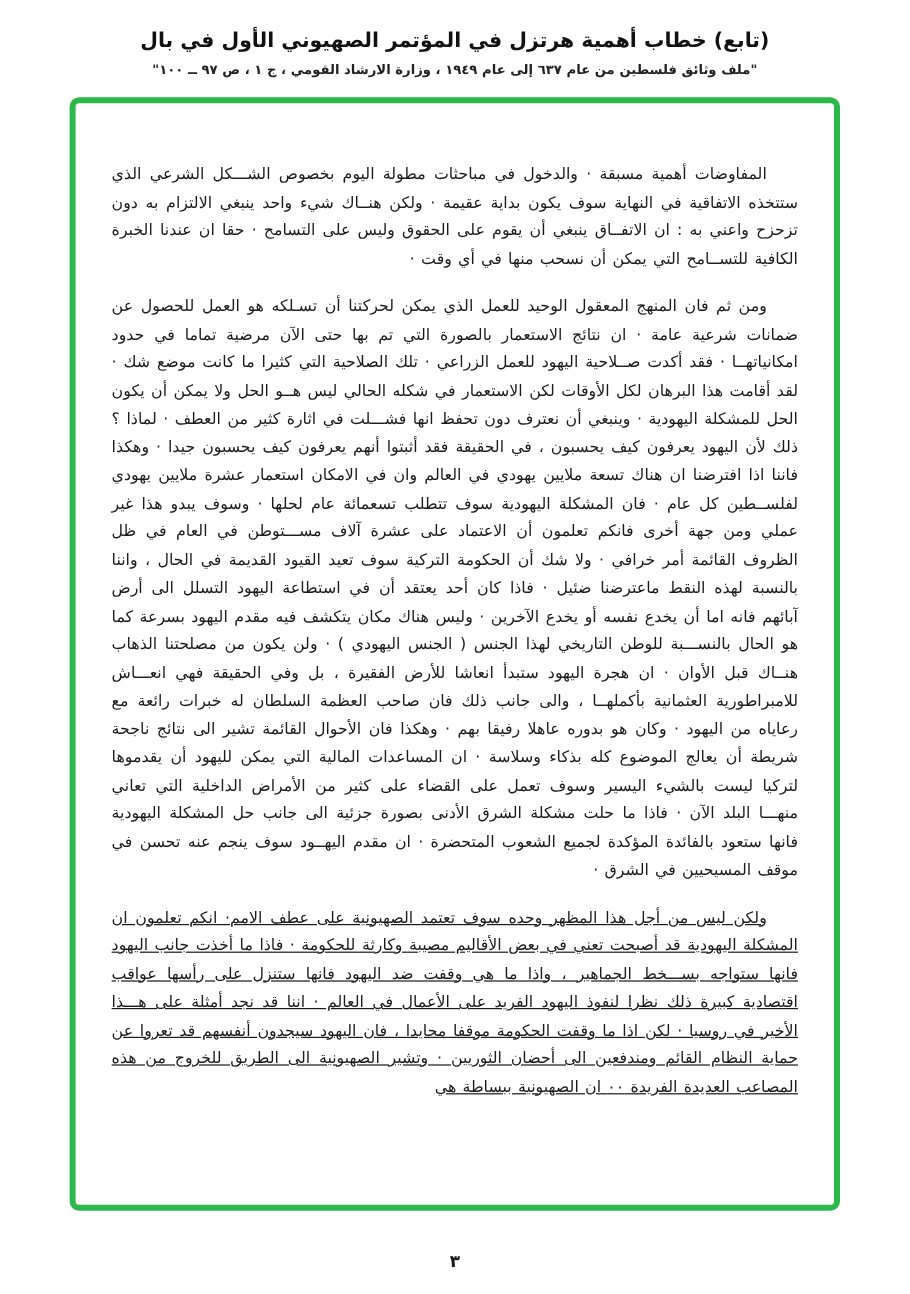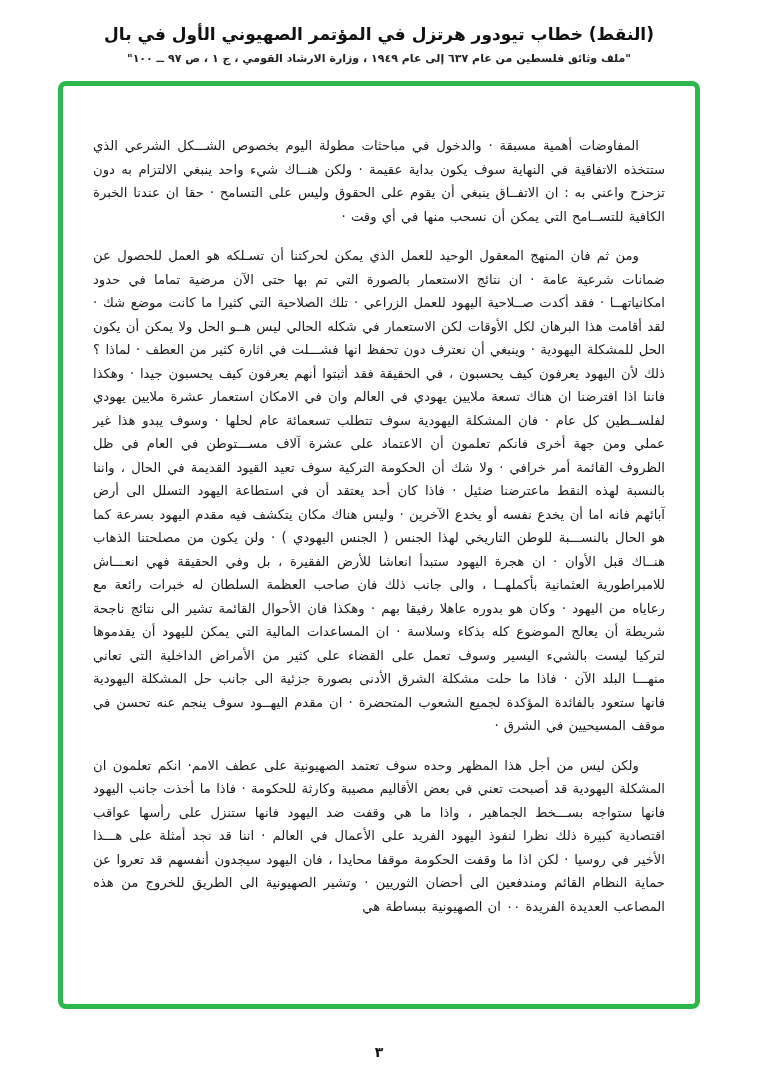--- a/index.html
+++ b/index.html
@@ -51,39 +51,40 @@
     line-height: 1.78;
     color: #1a1a1a;
     word-spacing: 1px;
   }
   .body-text p {
     margin: 0 0 16px 0;
     text-indent: 26px;
   }
   .body-text p:last-child {
     margin-bottom: 0;
+    text-decoration: underline;
   }
   .page-footer {
     position: absolute;
     bottom: 18px;
     left: 0;
     right: 0;
     text-align: center;
     font-size: 14px;
     font-weight: bold;
     color: #111111;
   }
 </style>
 </head>
 <body>
 
 <div class="page">
 
   <header class="doc-header">
-    <h1 class="doc-title">(النقط) خطاب تيودور هرتزل في المؤتمر الصهيوني الأول في بال</h1>
+    <h1 class="doc-title">(تابع) خطاب أهمية هرتزل في المؤتمر الصهيوني الأول في بال</h1>
     <div class="doc-source">"ملف وثائق فلسطين من عام ٦٣٧ إلى عام ١٩٤٩ ، وزارة الارشاد القومي ، ج ١ ، ص ٩٧ ــ ١٠٠"</div>
   </header>
 
   <div class="green-box">
     <div class="body-text">
       <p>المفاوضات أهمية مسبقة · والدخول في مباحثات مطولة اليوم بخصوص الشـــكل الشرعي الذي ستتخذه الاتفاقية في النهاية سوف يكون بداية عقيمة · ولكن هنــاك شيء واحد ينبغي الالتزام به دون تزحزح واعني به : ان الاتفــاق ينبغي أن يقوم على الحقوق وليس على التسامح · حقا ان عندنا الخبرة الكافية للتســامح التي يمكن أن نسحب منها في أي وقت ·</p>
       <p>ومن ثم فان المنهج المعقول الوحيد للعمل الذي يمكن لحركتنا أن تسـلكه هو العمل للحصول عن ضمانات شرعية عامة · ان نتائج الاستعمار بالصورة التي تم بها حتى الآن مرضية تماما في حدود امكانياتهــا · فقد أكدت صــلاحية اليهود للعمل الزراعي · تلك الصلاحية التي كثيرا ما كانت موضع شك · لقد أقامت هذا البرهان لكل الأوقات لكن الاستعمار في شكله الحالي ليس هــو الحل ولا يمكن أن يكون الحل للمشكلة اليهودية · وينبغي أن نعترف دون تحفظ انها فشـــلت في اثارة كثير من العطف · لماذا ؟ ذلك لأن اليهود يعرفون كيف يحسبون ، في الحقيقة فقد أثبتوا أنهم يعرفون كيف يحسبون جيدا · وهكذا فاننا اذا افترضنا ان هناك تسعة ملايين يهودي في العالم وان في الامكان استعمار عشرة ملايين يهودي لفلســطين كل عام · فان المشكلة اليهودية سوف تتطلب تسعمائة عام لحلها · وسوف يبدو هذا غير عملي ومن جهة أخرى فانكم تعلمون أن الاعتماد على عشرة آلاف مســـتوطن في العام في ظل الظروف القائمة أمر خرافي · ولا شك أن الحكومة التركية سوف تعيد القيود القديمة في الحال ، واننا بالنسبة لهذه النقط ماعترضنا ضئيل · فاذا كان أحد يعتقد أن في استطاعة اليهود التسلل الى أرض آبائهم فانه اما أن يخدع نفسه أو يخدع الآخرين · وليس هناك مكان يتكشف فيه مقدم اليهود بسرعة كما هو الحال بالنســـبة للوطن التاريخي لهذا الجنس ( الجنس اليهودي ) · ولن يكون من مصلحتنا الذهاب هنــاك قبل الأوان · ان هجرة اليهود ستبدأ انعاشا للأرض الفقيرة ، بل وفي الحقيقة فهي انعـــاش للامبراطورية العثمانية بأكملهــا ، والى جانب ذلك فان صاحب العظمة السلطان له خبرات رائعة مع رعاياه من اليهود · وكان هو بدوره عاهلا رفيقا بهم · وهكذا فان الأحوال القائمة تشير الى نتائج ناجحة شريطة أن يعالج الموضوع كله بذكاء وسلاسة · ان المساعدات المالية التي يمكن لليهود أن يقدموها لتركيا ليست بالشيء اليسير وسوف تعمل على القضاء على كثير من الأمراض الداخلية التي تعاني منهـــا البلد الآن · فاذا ما حلت مشكلة الشرق الأدنى بصورة جزئية الى جانب حل المشكلة اليهودية فانها ستعود بالفائدة المؤكدة لجميع الشعوب المتحضرة · ان مقدم اليهــود سوف ينجم عنه تحسن في موقف المسيحيين في الشرق ·</p>
       <p>ولكن ليس من أجل هذا المظهر وحده سوف تعتمد الصهيونية على عطف الامم· انكم تعلمون ان المشكلة اليهودية قد أصبحت تعني في بعض الأقاليم مصيبة وكارثة للحكومة · فاذا ما أخذت جانب اليهود فانها ستواجه بســـخط الجماهير ، واذا ما هي وقفت ضد اليهود فانها ستنزل على رأسها عواقب اقتصادية كبيرة ذلك نظرا لنفوذ اليهود الفريد على الأعمال في العالم · اننا قد نجد أمثلة على هـــذا الأخير في روسيا · لكن اذا ما وقفت الحكومة موقفا محايدا ، فان اليهود سيجدون أنفسهم قد تعروا عن حماية النظام القائم ومندفعين الى أحضان الثوريين · وتشير الصهيونية الى الطريق للخروج من هذه المصاعب العديدة الفريدة ٠٠ ان الصهيونية ببساطة هي</p>
     </div>
   </div>

